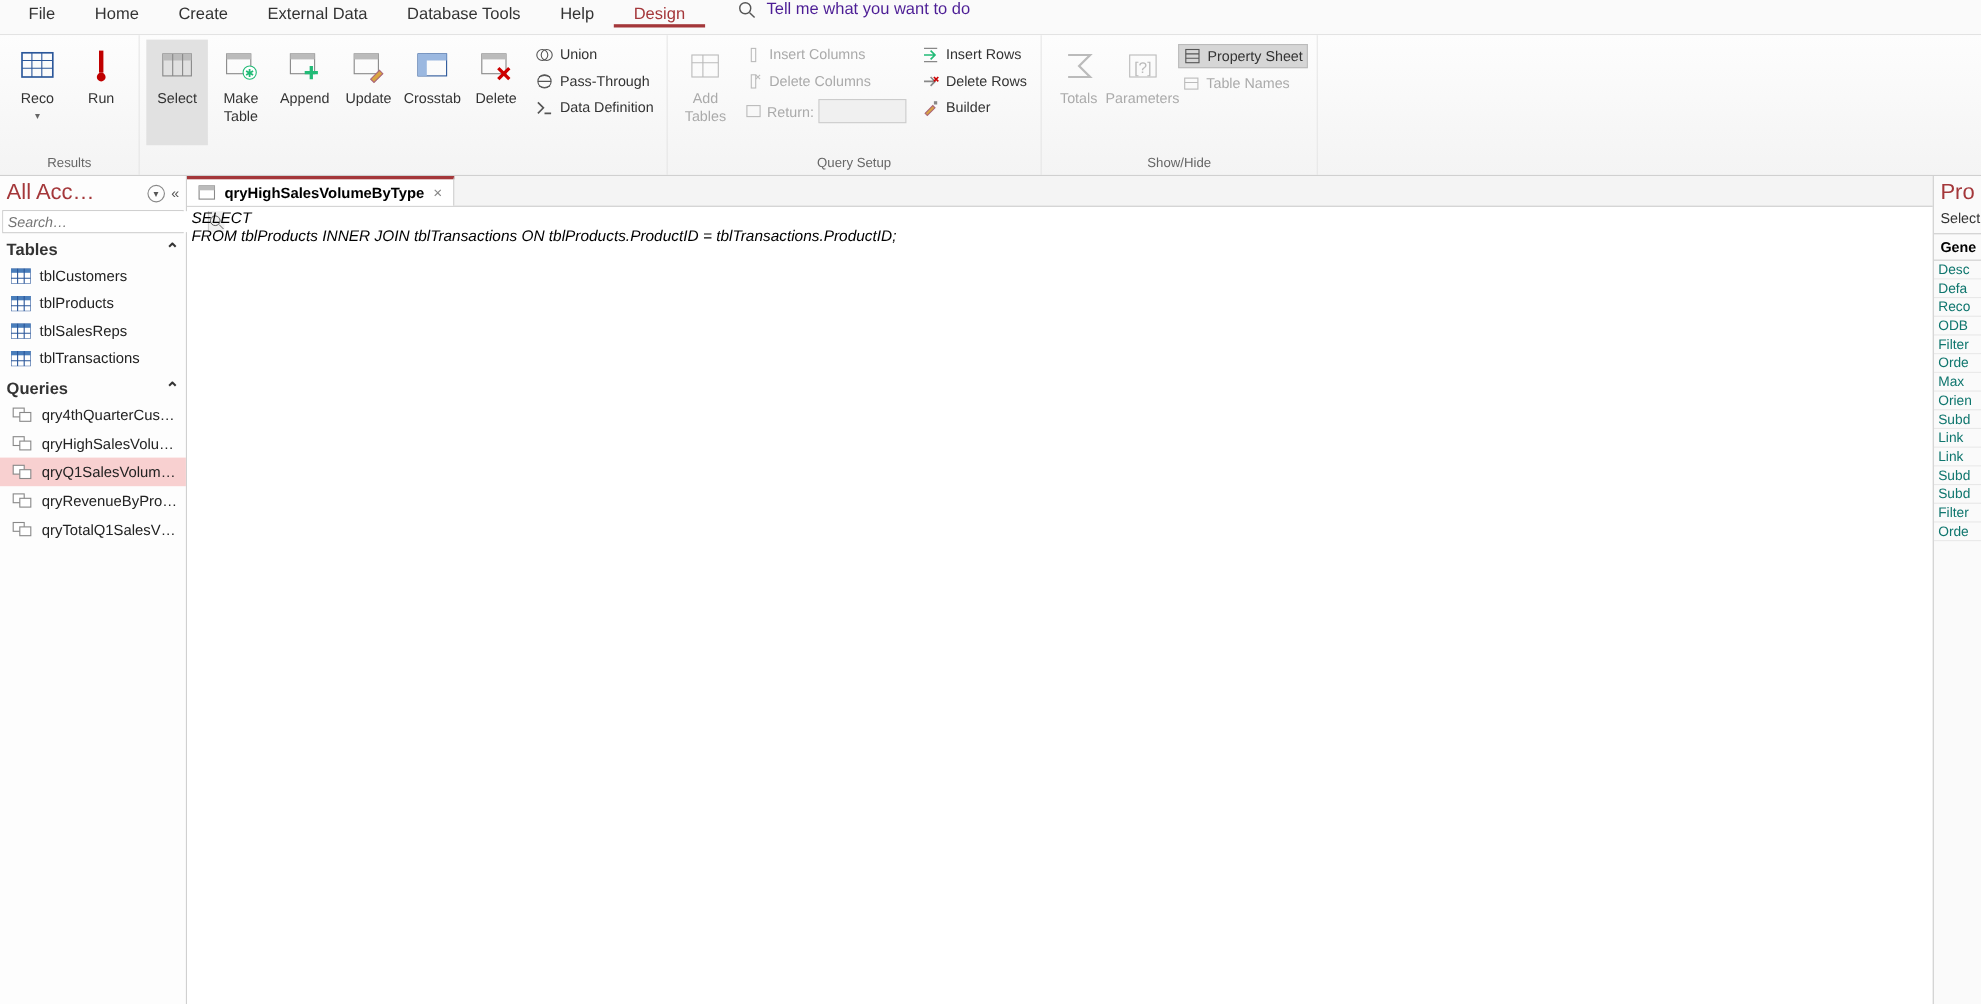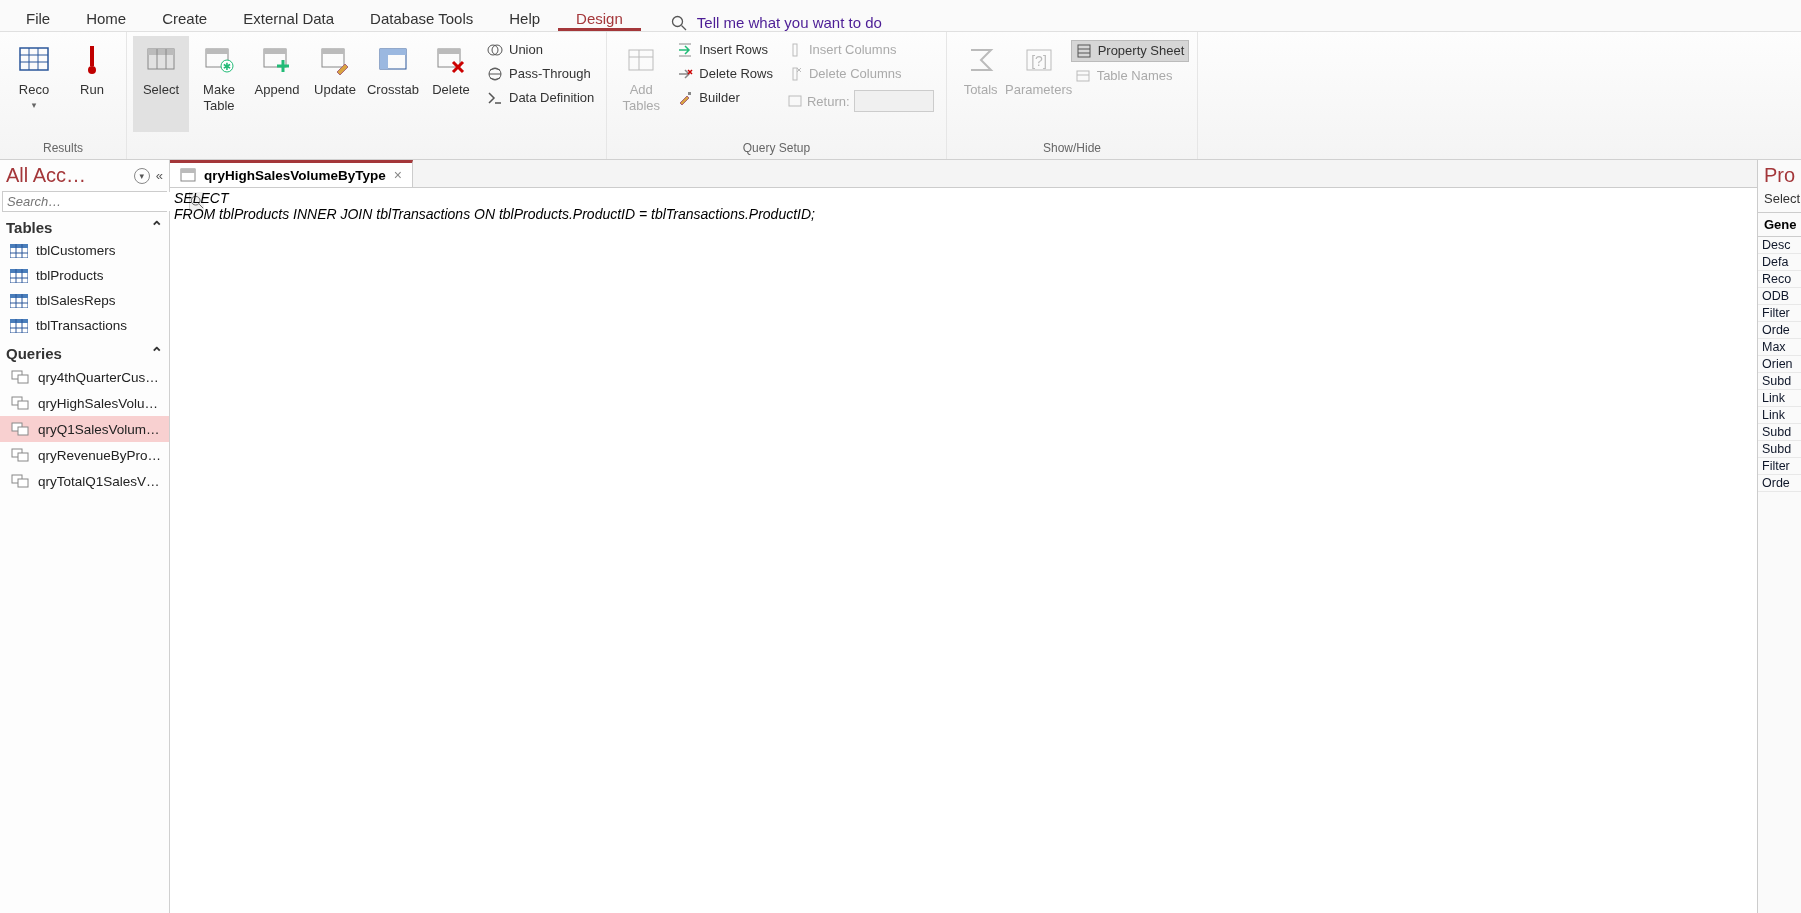--- a/index.html
+++ b/index.html
@@ -1,19 +1,19 @@
 <!DOCTYPE html>
 <html><head>
 <meta charset="utf-8">
 <style>
 * { box-sizing: border-box; margin: 0; padding: 0; font-family: "Segoe UI", Tahoma, sans-serif; }
 body { background: #fff; overflow: hidden; width: 1801px; height: 913px; position: relative; }
 
 
-.ribbon-tabs { display: flex; align-items: flex-end; height: 32px; padding: 0 8px; background: #fafafa; border-bottom: 1px solid #e0e0e0; }
+.ribbon-tabs { display: flex; align-items: flex-start; height: 32px; padding: 0 8px; background: #fafafa; border-bottom: 1px solid #e0e0e0; }
 .ribbon-tab { padding: 4px 18px; font-size: 15px; color: #333; cursor: pointer; }
 .ribbon-tab.active { color: #a4373a; border-bottom: 3px solid #a4373a; padding-bottom: 1px; font-weight: 400; }
 .tell-me-wrap { display: flex; align-items: center; margin-left: 30px; gap: 10px; }
 .tell-me-wrap .search-ico { width: 16px; height: 16px; }
 .tell-me { font-size: 15px; color: #4c1d95; }
 
 
 .ribbon { display: flex; height: 128px; background: linear-gradient(#fdfdfd,#f4f4f4); border-bottom: 1px solid #d0d0d0; }
 .ribbon-group { display: flex; flex-direction: column; justify-content: space-between; padding: 4px 6px 2px 6px; border-right: 1px solid #e6e6e6; }
 .ribbon-group-inner { display: flex; align-items: flex-start; gap: 2px; height: 100px; }
@@ -60,21 +60,21 @@
 .sql-editor { flex: 1; padding: 2px 4px; font-family: "Segoe UI", sans-serif; font-size: 14px; color: #000; white-space: pre; position: relative; font-style: italic; }
 .sql-scroll { position: absolute; right: 0; top: 0; bottom: 0; width: 18px; background: #f0f0f0; border-left: 1px solid #ddd; }
 .sql-scroll .up, .sql-scroll .dn { height: 18px; display: flex; align-items: center; justify-content: center; font-size: 10px; color: #666; }
 .sql-scroll .thumb { position: absolute; top: 18px; left: 2px; right: 2px; height: 30px; background: #c8c8c8; border-radius: 2px; }
 
 
 .prop-pane { position: absolute; right: 0; top: 160px; bottom: 0; width: 44px; border-left: 1px solid #ccc; background: #fafafa; overflow: hidden; }
 .prop-title { color: #a4373a; font-size: 20px; padding: 4px 6px; white-space: nowrap; }
 .prop-sub { font-size: 13px; color: #333; padding: 0 6px 6px 6px; white-space: nowrap; }
 .prop-tab { font-size: 13px; font-weight: 600; padding: 4px 6px; border-top: 1px solid #ccc; border-bottom: 1px solid #ccc; white-space: nowrap; }
-.prop-row { font-size: 12.5px; padding: 1px 4px; border-bottom: 1px solid #e8e8e8; white-space: nowrap; color: #0f172a; }
+.prop-row { font-size: 12.5px; padding: 1px 4px; border-bottom: 1px solid #e8e8e8; white-space: nowrap; color: #0f766e; }
 </style>
 </head>
 <body>
 
 <div class="ribbon-tabs">
   <div class="ribbon-tab">File</div>
   <div class="ribbon-tab">Home</div>
   <div class="ribbon-tab">Create</div>
   <div class="ribbon-tab">External Data</div>
   <div class="ribbon-tab">Database Tools</div>
@@ -200,20 +200,42 @@
       <div class="big-btn disabled">
         <svg class="ico" viewBox="0 0 32 32">
             <rect x="4" y="6" width="24" height="20" fill="none" stroke="#bbb"></rect>
             <line x1="4" y1="13" x2="28" y2="13" stroke="#bbb"></line>
             <line x1="14" y1="6" x2="14" y2="26" stroke="#bbb"></line>
           </svg>
         <span class="lbl" style="white-space:pre-line">Add
 Tables</span>
       </div>
       <div class="stack">
+        <div class="small-btn disabled">
+          <svg class="sico" viewBox="0 0 16 16">
+              <rect x="6" y="2" width="4" height="12" fill="none" stroke="#bbb"></rect>
+            </svg>
+          <span>Insert Columns</span>
+        </div>
+        <div class="small-btn disabled">
+          <svg class="sico" viewBox="0 0 16 16">
+              <rect x="6" y="2" width="4" height="12" fill="none" stroke="#bbb"></rect>
+              <path d="M10 2 l4 4 M14 2 l-4 4" stroke="#bbb"></path>
+            </svg>
+          <span>Delete Columns</span>
+        </div>
+        <div class="small-btn disabled return-wrap">
+          <svg class="sico" viewBox="0 0 16 16">
+              <rect x="2" y="3" width="12" height="10" fill="none" stroke="#bbb"></rect>
+            </svg>
+          <span>Return:</span>
+          <div class="return-sel"></div>
+        </div>
+      </div>
+      <div class="stack">
         <div class="small-btn">
           <svg class="sico" viewBox="0 0 16 16">
               <path d="M2 8 h10 M8 4 l4 4 l-4 4" fill="none" stroke="#2b7" stroke-width="1.5"></path>
               <line x1="2" y1="2" x2="14" y2="2" stroke="#888"></line>
               <line x1="2" y1="14" x2="14" y2="14" stroke="#888"></line>
             </svg>
           <span>Insert Rows</span>
         </div>
         <div class="small-btn">
           <svg class="sico" viewBox="0 0 16 16">
@@ -221,42 +243,20 @@
               <path d="M11 4 l4 4 M15 4 l-4 4" stroke="#c00" stroke-width="1.5"></path>
             </svg>
           <span>Delete Rows</span>
         </div>
         <div class="small-btn">
           <svg class="sico" viewBox="0 0 16 16">
               <path d="M3 13 l7 -7 l2 2 l-7 7 z" fill="#d9a441" stroke="#a67"></path>
               <rect x="11" y="2" width="3" height="3" fill="#888"></rect>
             </svg>
           <span>Builder</span>
-        </div>
-      </div>
-      <div class="stack">
-        <div class="small-btn disabled">
-          <svg class="sico" viewBox="0 0 16 16">
-              <rect x="6" y="2" width="4" height="12" fill="none" stroke="#bbb"></rect>
-            </svg>
-          <span>Insert Columns</span>
-        </div>
-        <div class="small-btn disabled">
-          <svg class="sico" viewBox="0 0 16 16">
-              <rect x="6" y="2" width="4" height="12" fill="none" stroke="#bbb"></rect>
-              <path d="M10 2 l4 4 M14 2 l-4 4" stroke="#bbb"></path>
-            </svg>
-          <span>Delete Columns</span>
-        </div>
-        <div class="small-btn disabled return-wrap">
-          <svg class="sico" viewBox="0 0 16 16">
-              <rect x="2" y="3" width="12" height="10" fill="none" stroke="#bbb"></rect>
-            </svg>
-          <span>Return:</span>
-          <div class="return-sel"></div>
         </div>
       </div>
     </div>
     <div class="ribbon-group-label">Query Setup</div>
   </div>
 
   <div class="ribbon-group">
     <div class="ribbon-group-inner">
       <div class="big-btn disabled">
         <svg class="ico" viewBox="0 0 32 32">

